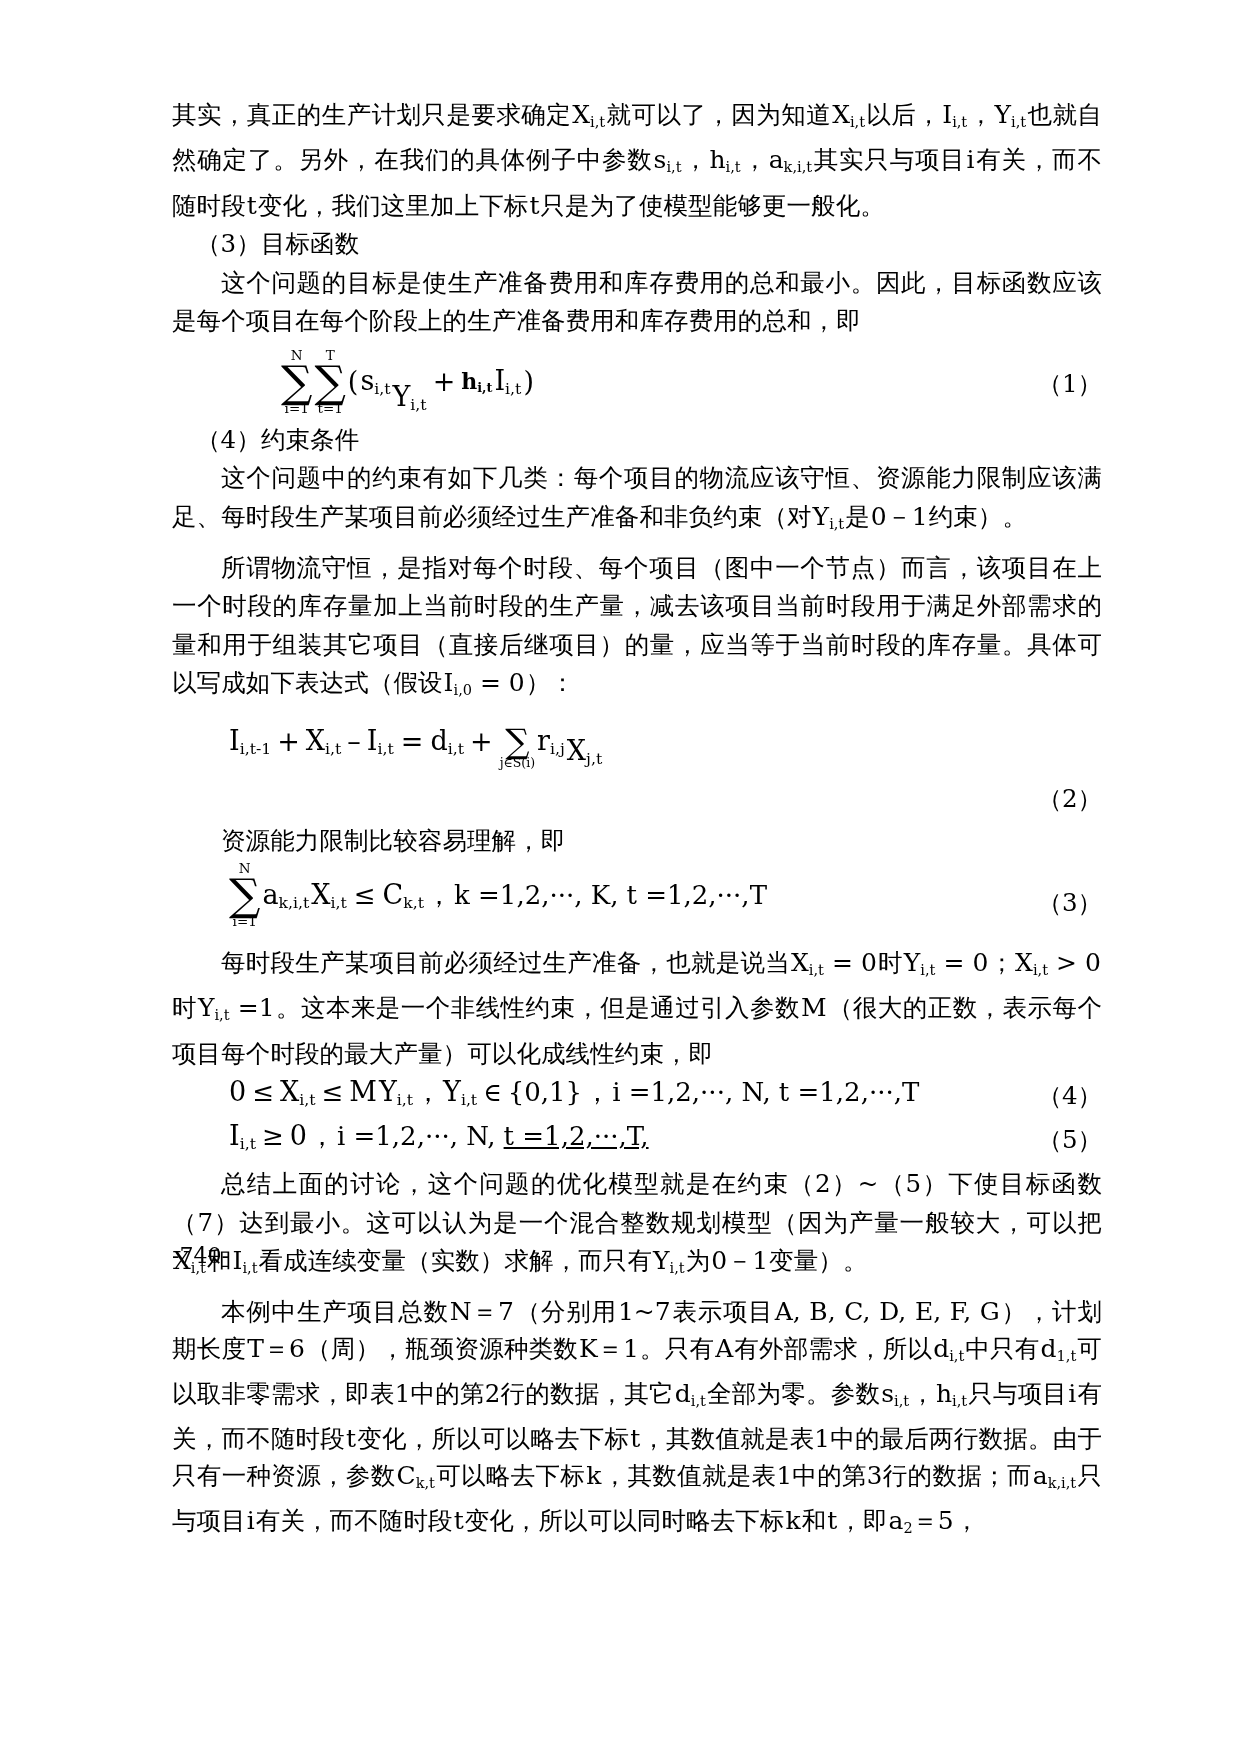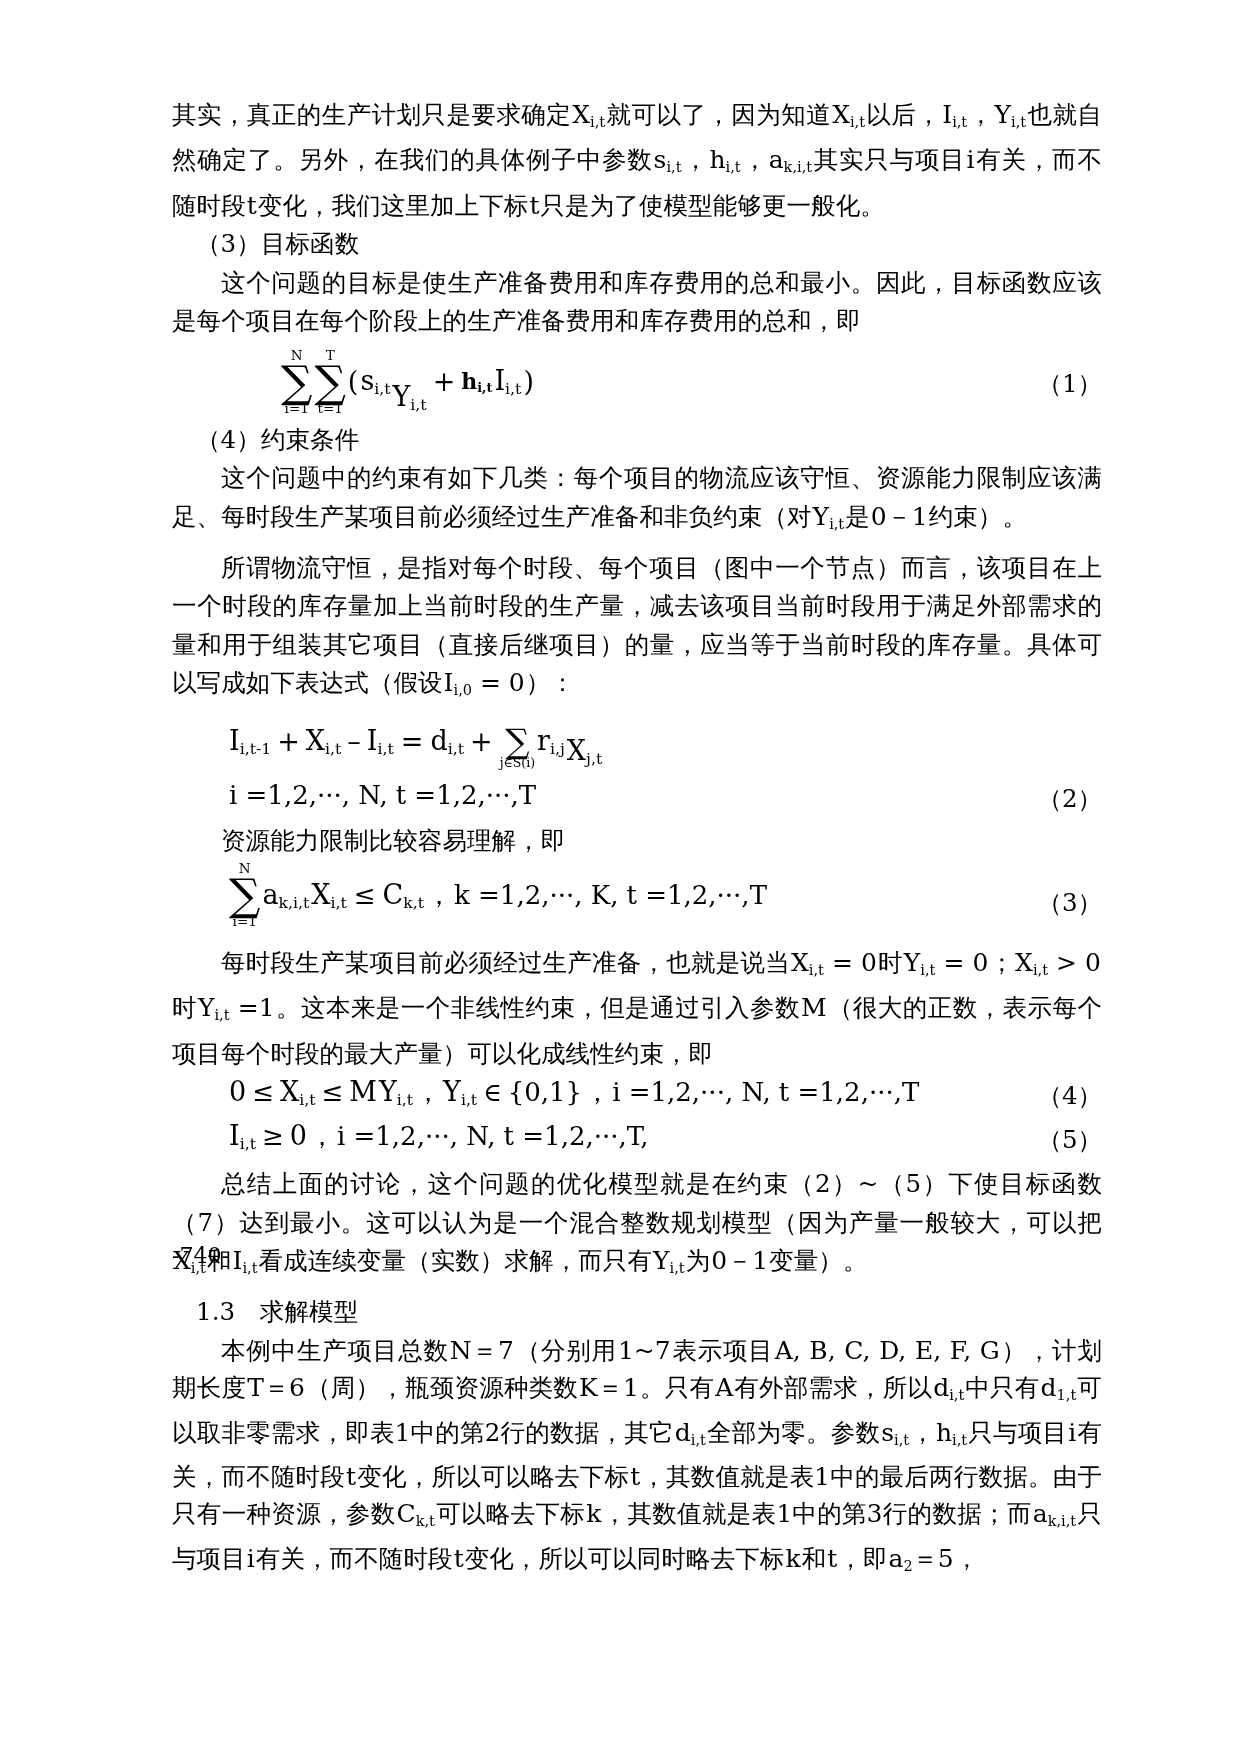--- a/index.html
+++ b/index.html
@@ -169,23 +169,20 @@
             <span class="mi" style="font-size:27px;padding:0 5px;">+</span>
           <span class="sum small" style="margin-left:2px;">
             <span class="lim" style="visibility:hidden;">.</span>
             <span class="glyph">∑</span>
             <span class="lim">j∈S(i)</span>
           </span>
           <span class="mi" style="font-size:27px;"><span>r</span><sub>i,j</sub></span>
             <span class="mi" style="font-size:27px;margin-top:20px;"><span>X</span><sub>j,t</sub></span>
         </span>
       </div>
-      <div class="eqbody" style="position:absolute; left:56px; top:66px;">
-        <span class="mi" style="font-size:26px;">i =1,2,···, N,</span><span class="mi" style="font-size:26px; padding-left:7px;">t =1,2,···,T</span>
-      </div>
       <span class="eqnum" style="top:68px;">（2）</span>
     </div>
 
     <p class="para indent2">资源能力限制比较容易理解，即</p>
 
     <div class="eqrow" style="height:82px; margin-top:2px;">
       <div class="eqbody" style="position:absolute; left:56px; top:0px;">
         <span class="eqline">
           <span class="sum">
             <span class="lim">N</span>
@@ -209,29 +206,28 @@
     <div class="eqrow" style="height:44px; margin-top:2px;">
       <div class="eqbody" style="position:absolute; left:56px; top:0px;">
         <span class="mi" style="font-size:27px;">0</span><span class="mi" style="font-size:26px;padding:0 5px;">≤</span><span class="mi" style="font-size:27px;"><span>X</span><sub>i,t</sub></span><span class="mi" style="font-size:26px;padding:0 5px;">≤</span><span class="mi" style="font-size:27px;">M</span><span class="mi" style="font-size:27px;"><span>Y</span><sub>i,t</sub></span><span class="mi" style="font-size:26px;">，</span><span class="mi" style="font-size:27px;"><span>Y</span><sub>i,t</sub></span><span class="mi" style="font-size:25px;padding:0 5px;">∈</span><span class="mi" style="font-size:26px;">{0,1}</span><span class="mi" style="font-size:26px;">，</span><span class="mi" style="font-size:26px;">i =1,2,···, N,</span><span class="mi" style="font-size:26px;padding-left:7px;">t =1,2,···,T</span>
       </div>
       <span class="eqnum" style="top:4px;">（4）</span>
     </div>
 
 
     <div class="eqrow" style="height:46px; margin-top:0px;">
       <div class="eqbody" style="position:absolute; left:56px; top:0px;">
-        <span class="mi" style="font-size:27px;"><span>I</span><sub>i,t</sub></span><span class="mi" style="font-size:26px;padding:0 5px;">≥</span><span class="mi" style="font-size:27px;">0</span><span class="mi" style="font-size:26px;">，</span><span class="mi" style="font-size:26px;">i =1,2,···, N,</span><span class="mi" style="font-size:26px;padding-left:7px;">t =1,2,···,T,</span>
+        <span class="mi" style="font-size:27px;"><span>I</span><sub>i,t</sub></span><span class="mi" style="font-size:26px;padding:0 5px;">≥</span><span class="mi" style="font-size:27px;">0</span><span class="mi" style="font-size:26px;">，</span><span class="mi" style="font-size:26px;">i =1,2,···, N,</span><span class="mi" style="font-size:26px;padding-left:7px;text-decoration:underline;">t =1,2,···,T,</span>
       </div>
       <span class="eqnum" style="top:4px;">（5）</span>
     </div>
 
     <p class="para indent2"><span>总结上面的讨论，这个问题的优化模型就是在约束（2）~（5）下使目标函数（7）达到最小。这可以认为是一个混合整数规划模型（因为产量一般较大，可以把</span><span class="mi"><span>X</span><sub>i,t</sub></span><span>和</span><span class="mi"><span>I</span><sub>i,t</sub></span><span>看成连续变量（实数）求解，而只有</span><span class="mi"><span>Y</span><sub>i,t</sub></span><span>为</span><span class="mi">0－1</span><span>变量）。</span></p>
 
     <div class="spacer-sm"></div>
 
-    <p class="para indent1">1.3　求解模型</p>
 
     <p class="para indent2 tight"><span>本例中生产项目总数</span><span class="mi">N＝7</span><span>（分别用</span><span class="mi">1~7</span><span>表示项目</span><span class="mi">A, B, C, D, E, F, G</span><span>），计划期长度</span><span class="mi">T＝6</span><span>（周），瓶颈资源种类数</span><span class="mi">K＝1</span><span>。只有</span><span class="mi">A</span><span>有外部需求，所以</span><span class="mi"><span>d</span><sub>i,t</sub></span><span>中只有</span><span class="mi"><span>d</span><sub>1,t</sub></span><span>可以取非零需求，即表1中的第2行的数据，其它</span><span class="mi"><span>d</span><sub>i,t</sub></span><span>全部为零。参数</span><span class="mi"><span>s</span><sub>i,t</sub></span>，<span class="mi"><span>h</span><sub>i,t</sub></span><span>只与项目</span><span class="mi">i</span><span>有关，而不随时段</span><span class="mi">t</span><span>变化，所以可以略去下标</span><span class="mi">t</span><span>，其数值就是表1中的最后两行数据。由于只有一种资源，参数</span><span class="mi"><span>C</span><sub>k,t</sub></span><span>可以略去下标</span><span class="mi">k</span><span>，其数值就是表1中的第3行的数据；而</span><span class="mi"><span>a</span><sub>k,i,t</sub></span><span>只与项目</span><span class="mi">i</span><span>有关，而不随时段</span><span class="mi">t</span><span>变化，所以可以同时略去下标</span><span class="mi">k</span><span>和</span><span class="mi">t</span><span>，即</span><span class="mi"><span>a</span><sub>2</sub><span>＝5</span></span><span>，</span></p>
 
   </div>
 
   <div class="folio">-740-</div>
 </div>
 
 </body></html>

